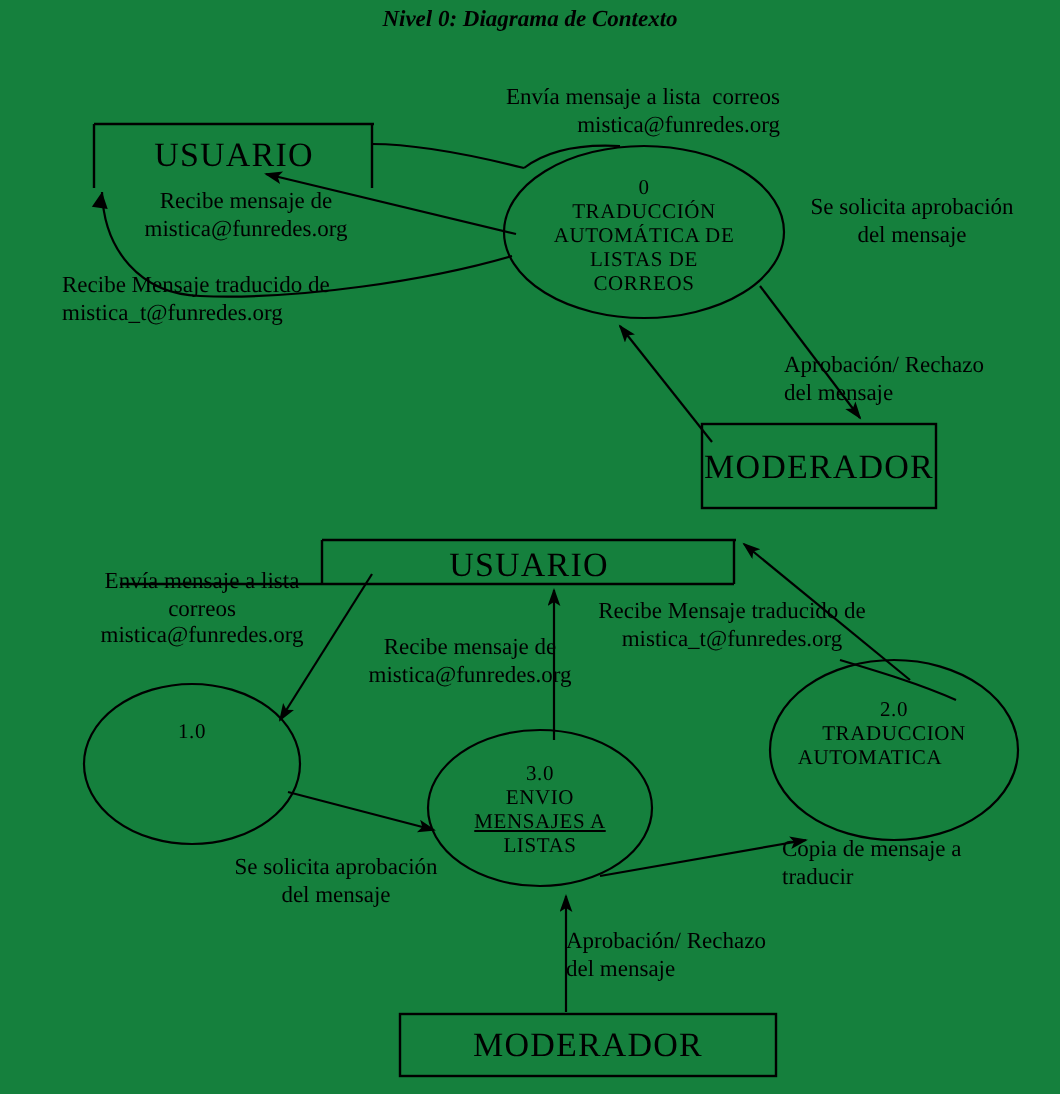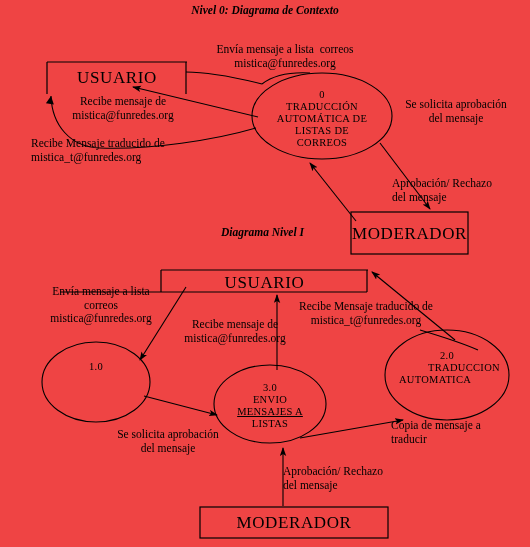--- a/index.html
+++ b/index.html
@@ -4,21 +4,21 @@
 <style>
   html, body {
     margin: 0;
     padding: 0;
     background: #ffffff;
   }
   #page {
     position: relative;
     width: 530px;
     height: 547px;
-    background: #ef4444;
+    background: #15803d;
     font-family: "Liberation Serif", "DejaVu Serif", serif;
     color: #000000;
     overflow: hidden;
   }
   .svg-layer {
     position: absolute;
     left: 0;
     top: 0;
     width: 530px;
     height: 547px;
@@ -119,32 +119,31 @@
 
     <line x1="144" y1="396" x2="217" y2="415" stroke="#000000" stroke-width="1.1" marker-end="url(#arrowFilled)"></line>
 
     <line x1="300" y1="438" x2="403" y2="420" stroke="#000000" stroke-width="1.1" marker-end="url(#arrowFilled)"></line>
 
     <line x1="283" y1="506" x2="283" y2="448" stroke="#000000" stroke-width="1.1" marker-end="url(#arrowFilled)"></line>
 
   </svg>
 
   <div class="diagram-title" style="left:130px; top:4px; width:270px;">Nivel 0: Diagrama de Contexto</div>
-  <div class="diagram-title" style="left:195px; top:226px; width:135px;">Diagrama Nivel I</div>
 
   <div class="entity-label" style="left:47px; top:68px; width:140px;">USUARIO</div>
   <div class="entity-label" style="left:351px; top:224px; width:117px;">MODERADOR</div>
 
   <div class="process-label" style="left:262px; top:89px; width:120px;">0</div>
   <div class="process-label" style="left:262px; top:101px; width:120px;">TRADUCCIÓN</div>
   <div class="process-label" style="left:262px; top:113px; width:120px;">AUTOMÁTICA DE</div>
   <div class="process-label" style="left:262px; top:125px; width:120px;">LISTAS DE</div>
   <div class="process-label" style="left:262px; top:137px; width:120px;">CORREOS</div>
 
-  <div class="txt ctr" style="left:180px; top:43px; width:210px;">Envía mensaje a lista  correos
+  <div class="txt ctr" style="left:180px; top:43px; width:210px;text-align:right;">Envía mensaje a lista  correos
 mistica@funredes.org</div>
   <div class="txt ctr" style="left:48px; top:95px; width:150px;">Recibe mensaje de
 mistica@funredes.org</div>
   <div class="txt lft" style="left:31px; top:137px; width:200px;">Recibe Mensaje traducido de
 mistica_t@funredes.org</div>
   <div class="txt ctr" style="left:385px; top:98px; width:142px;">Se solicita aprobación
 del mensaje</div>
   <div class="txt lft" style="left:392px; top:177px; width:140px;">Aprobación/ Rechazo
 del mensaje</div>
 
@@ -152,21 +151,21 @@
   <div class="entity-label" style="left:200px; top:513px; width:188px;">MODERADOR</div>
 
   <div class="process-label" style="left:42px; top:361px; width:108px;">1.0</div>
 
   <div class="process-label" style="left:214px; top:382px; width:112px;">3.0</div>
   <div class="process-label" style="left:214px; top:394px; width:112px;">ENVIO</div>
   <div class="process-label" style="left:214px; top:406px; width:112px;text-decoration:underline;">MENSAJES A</div>
   <div class="process-label" style="left:214px; top:418px; width:112px;">LISTAS</div>
 
   <div class="process-label" style="left:385px; top:350px; width:124px;">2.0</div>
-  <div class="process-label" style="left:385px; top:362px; width:124px;padding-left:17px;">TRADUCCION</div>
+  <div class="process-label" style="left:385px; top:362px; width:124px;">TRADUCCION</div>
   <div class="process-label" style="left:385px; top:374px; width:100px;">AUTOMATICA</div>
 
   <div class="txt ctr" style="left:31px; top:285px; width:140px;">Envía mensaje a lista
 correos
 mistica@funredes.org</div>
   <div class="txt ctr" style="left:165px; top:318px; width:140px;">Recibe mensaje de
 mistica@funredes.org</div>
   <div class="txt ctr" style="left:286px; top:300px; width:160px;">Recibe Mensaje traducido de
 mistica_t@funredes.org</div>
   <div class="txt ctr" style="left:95px; top:428px; width:146px;">Se solicita aprobación

